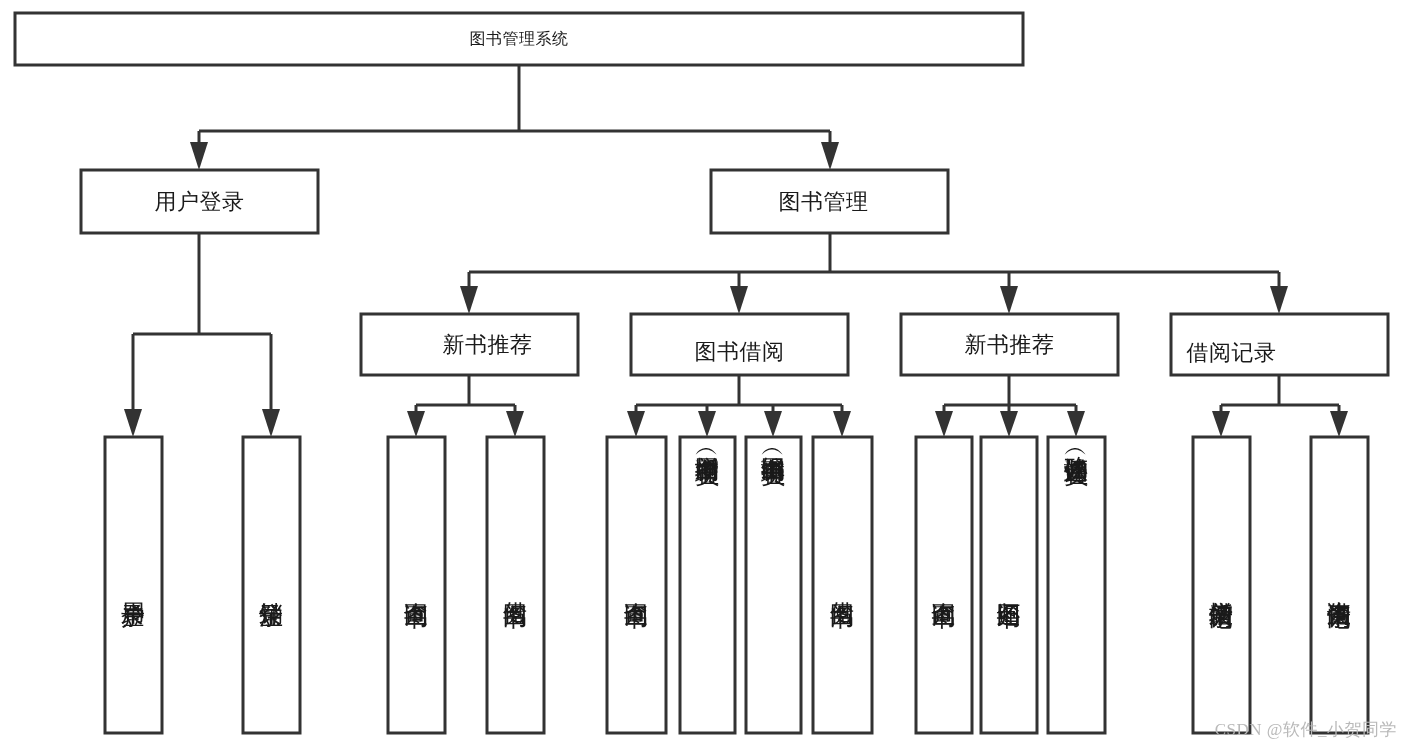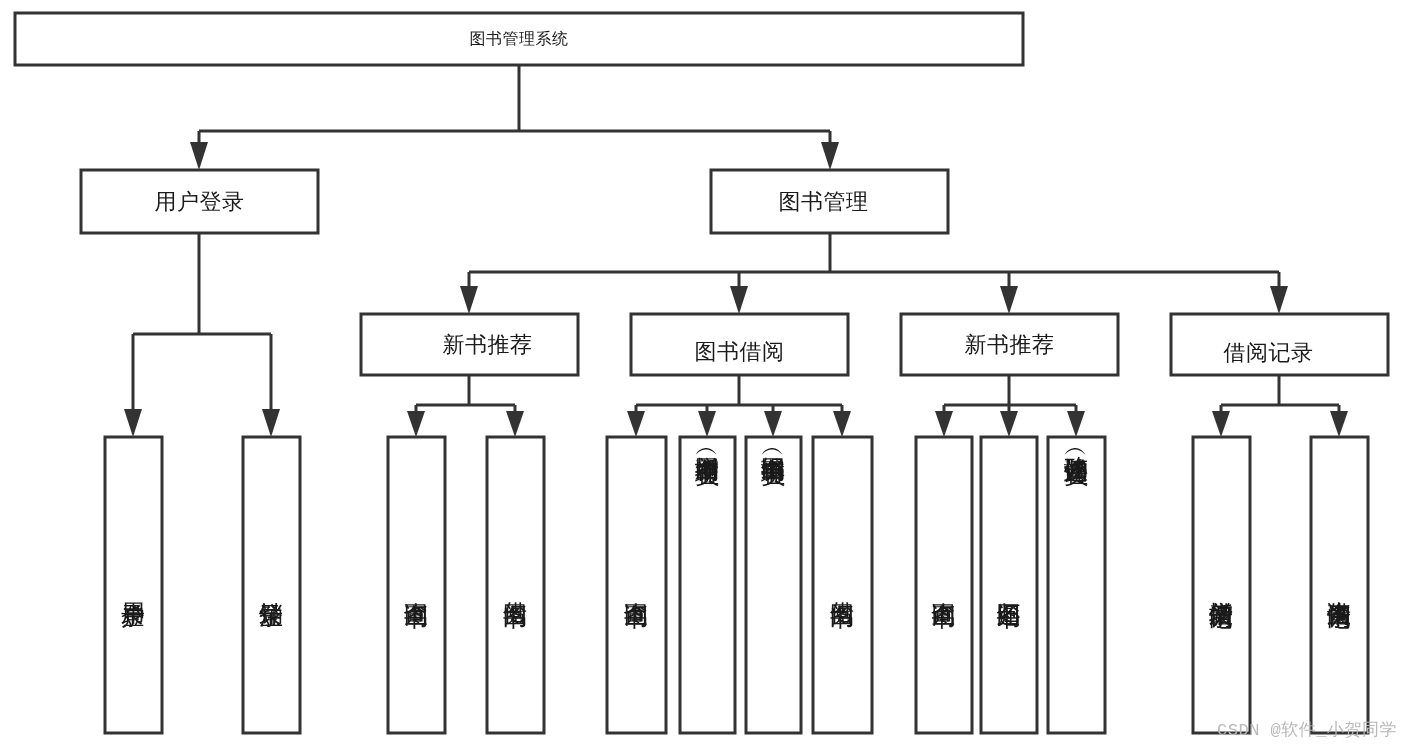--- a/index.html
+++ b/index.html
@@ -73,21 +73,21 @@
     white-space: nowrap;
     letter-spacing: 0.5px;
   }
   .title-text {
     font-size: 16px;
   }
   #watermark {
     position: absolute;
     right: 8px;
     bottom: 6px;
-    font-family: Liberation Mono, monospace;
+    font-family: Liberation Serif, serif;
     font-size: 17px;
     color: #b9b9b9;
     letter-spacing: 0.5px;
     white-space: nowrap;
   }
 </style>
 </head>
 <body>
 
 <div id="diagram-root">
@@ -196,21 +196,21 @@
 
   <div class="hlabel-wrap" style="left:361px; top:314px; width:217px; height:61px;padding-left:18px;">
     <span class="hlabel-text">新书推荐</span>
   </div>
   <div class="hlabel-wrap" style="left:631px; top:314px; width:217px; height:75px;">
     <span class="hlabel-text">图书借阅</span>
   </div>
   <div class="hlabel-wrap" style="left:901px; top:314px; width:217px; height:61px;">
     <span class="hlabel-text">新书推荐</span>
   </div>
-  <div class="hlabel-wrap" style="left:1160px; top:314px; width:217px; height:78px;border-radius:7px;">
+  <div class="hlabel-wrap" style="left:1123px; top:314px; width:217px; height:78px;border-radius:7px;">
     <span class="hlabel-text">借阅记录</span>
   </div>
 
   <div class="vlabel-wrap" style="left:105px; top:437px; width:57px; height:296px;">
     <span class="vlabel-text">用户登录</span>
   </div>
   <div class="vlabel-wrap" style="left:243px; top:437px; width:57px; height:296px;">
     <span class="vlabel-text">注销登录</span>
   </div>
   <div class="vlabel-wrap" style="left:388px; top:437px; width:57px; height:296px;">

